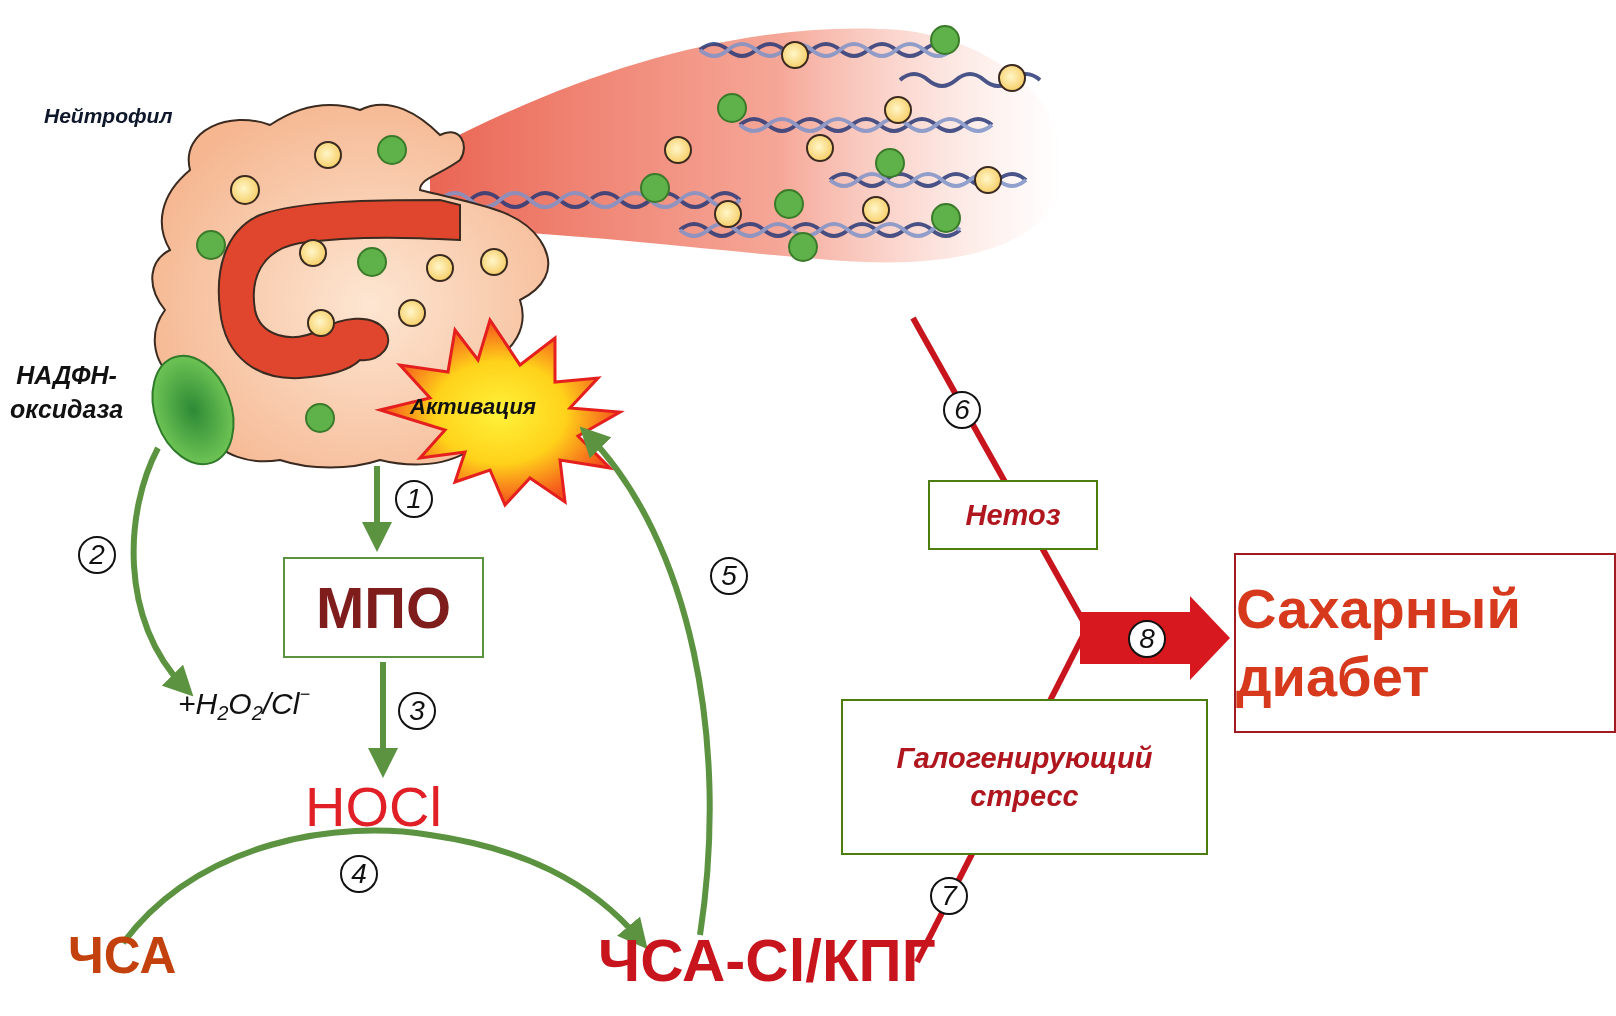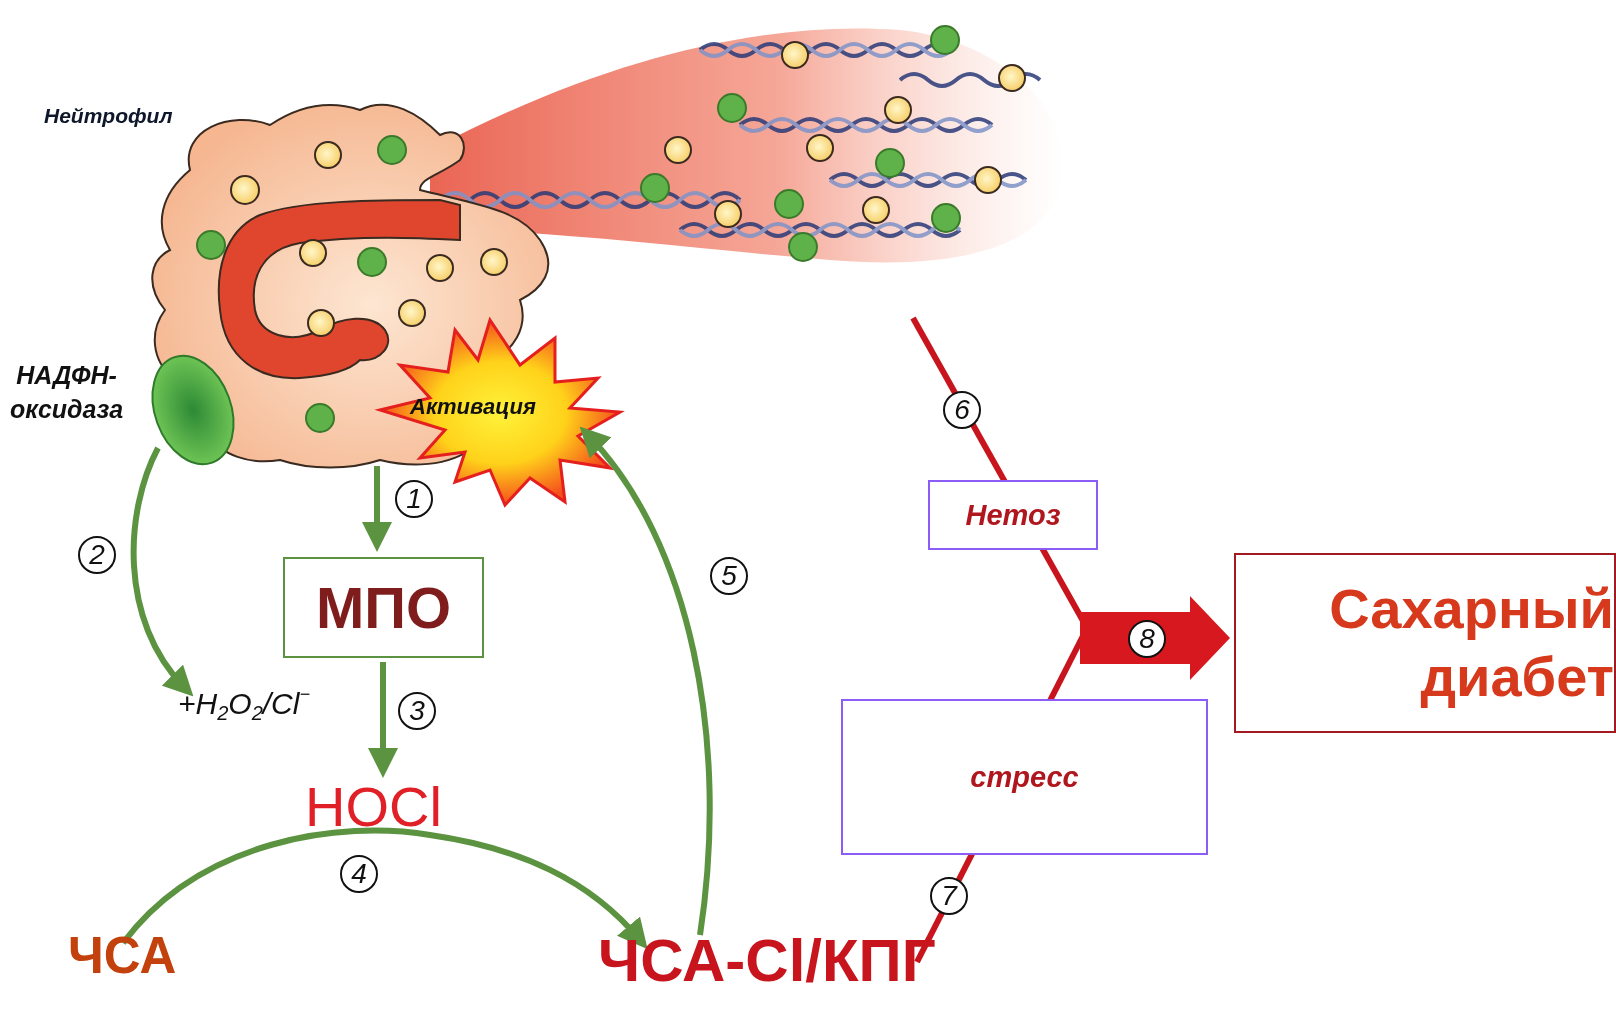--- a/index.html
+++ b/index.html
@@ -12,27 +12,27 @@
   .activ { left: 410px; top: 394px; font-size: 22px; color: #111; }
   .mpo-box { position: absolute; left: 283px; top: 557px; width: 201px; height: 101px; border: 2px solid #5b9340; box-sizing: border-box;
              display: flex; align-items: center; justify-content: center; }
   .mpo-txt { font-family: "Liberation Sans", sans-serif; font-weight: bold; font-size: 58px; color: #7f1d1d; }
   .h2o2 { left: 178px; top: 684px; font-size: 30px; font-style: italic; color: #111; }
   .h2o2 sub { font-size: 20px; vertical-align: -6px; }
   .h2o2 sup { font-size: 18px; vertical-align: 14px; }
   .hocl { left: 305px; top: 774px; font-size: 56px; font-weight: normal; color: #e11f26; }
   .hsa { left: 68px; top: 926px; font-size: 51px; font-weight: bold; color: #c2410c; }
   .hsacl { left: 598px; top: 926px; font-size: 60px; font-weight: bold; color: #c8141c; }
-  .box-red { position: absolute; border: 2px solid #8b5cf6; background: #fff; box-sizing: border-box;
+  .box-red { position: absolute; border: 2px solid #4d7c0f; background: #fff; box-sizing: border-box;
              display: flex; align-items: center; justify-content: center; text-align: center; }
   .netoz-box { left: 928px; top: 480px; width: 170px; height: 70px; }
   .stress-box { left: 841px; top: 699px; width: 367px; height: 156px; }
   .box-txt { font-family: "Liberation Sans", sans-serif; font-style: italic; font-weight: bold; color: #b0161e; font-size: 29px; line-height: 38px; }
   .diab-box { position: absolute; left: 1234px; top: 553px; width: 382px; height: 180px; border: 2px solid #a11a22; box-sizing: border-box;
-              display: flex; flex-direction: column; align-items: flex-end; justify-content: center; }
+              display: flex; flex-direction: column; align-items: flex-start; justify-content: center; }
   .diab-txt { font-family: "Liberation Sans", sans-serif; font-weight: bold; color: #d7391d; font-size: 56px; line-height: 68px; text-align: center; }
   .num { position: absolute; width: 38px; height: 38px; border: 2px solid #111; border-radius: 50%; background: #fff; box-sizing: border-box;
          display: flex; align-items: center; justify-content: center; font-family: "Liberation Sans", sans-serif; font-style: italic; font-size: 28px; color: #111; }
 </style>
 </head>
 <body>
 
 <div id="stage">
 <svg id="art" width="1616" height="1016" viewBox="0 0 1616 1016">
   <defs>
@@ -154,20 +154,21 @@
 
 <div class="lbl hocl">HOCl</div>
 <div class="lbl hsa">ЧСА</div>
 <div class="lbl hsacl">ЧСА-Cl/КПГ</div>
 
 <div class="box-red netoz-box">
   <span class="box-txt">Нетоз</span>
 </div>
 <div class="box-red stress-box">
   <div class="box-txt">
+    <div>Галогенирующий</div>
     <div>стресс</div>
   </div>
 </div>
 <div class="diab-box">
   <div class="diab-txt">Сахарный</div>
   <div class="diab-txt">диабет</div>
 </div>
 
 <div class="num" style="left:395px;top:480px">1</div>
 <div class="num" style="left:78px;top:536px">2</div>

